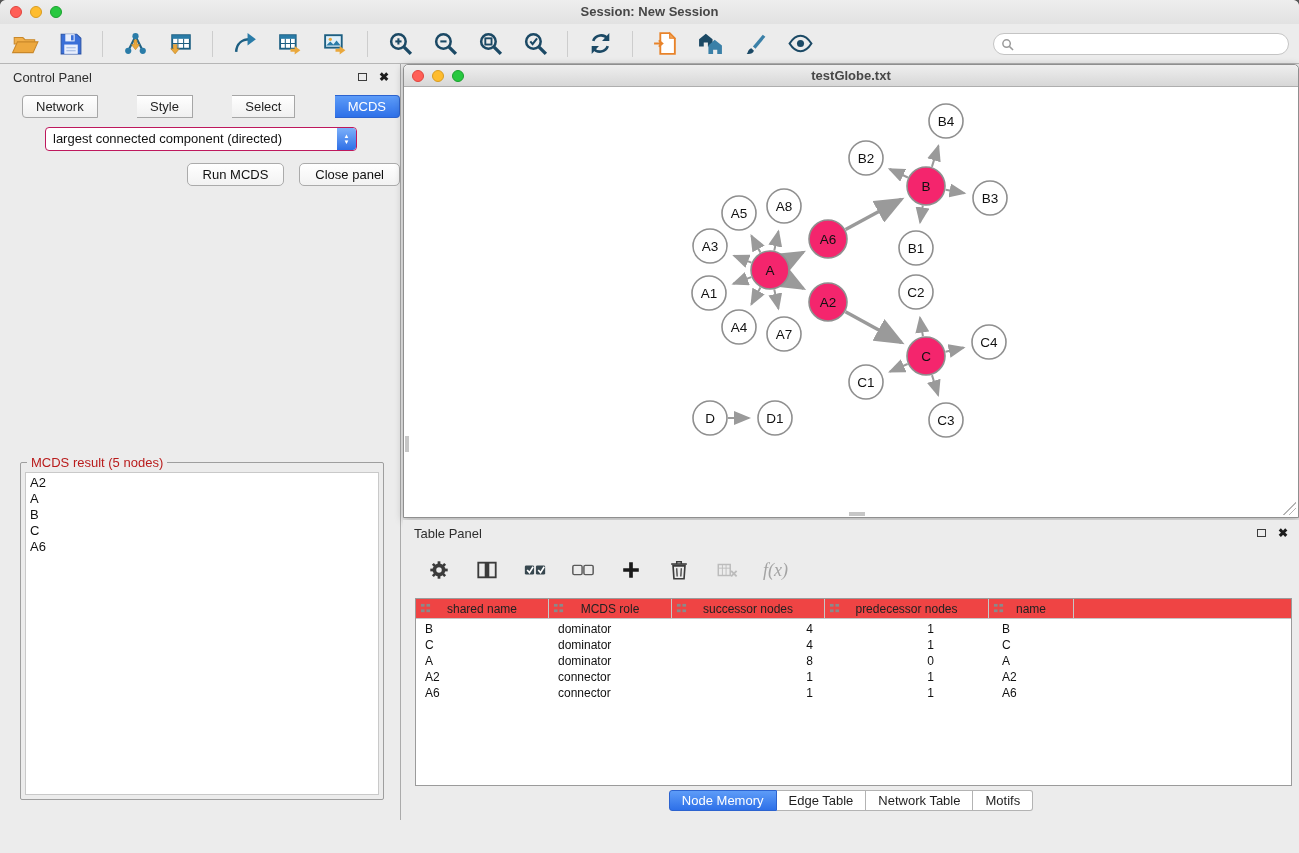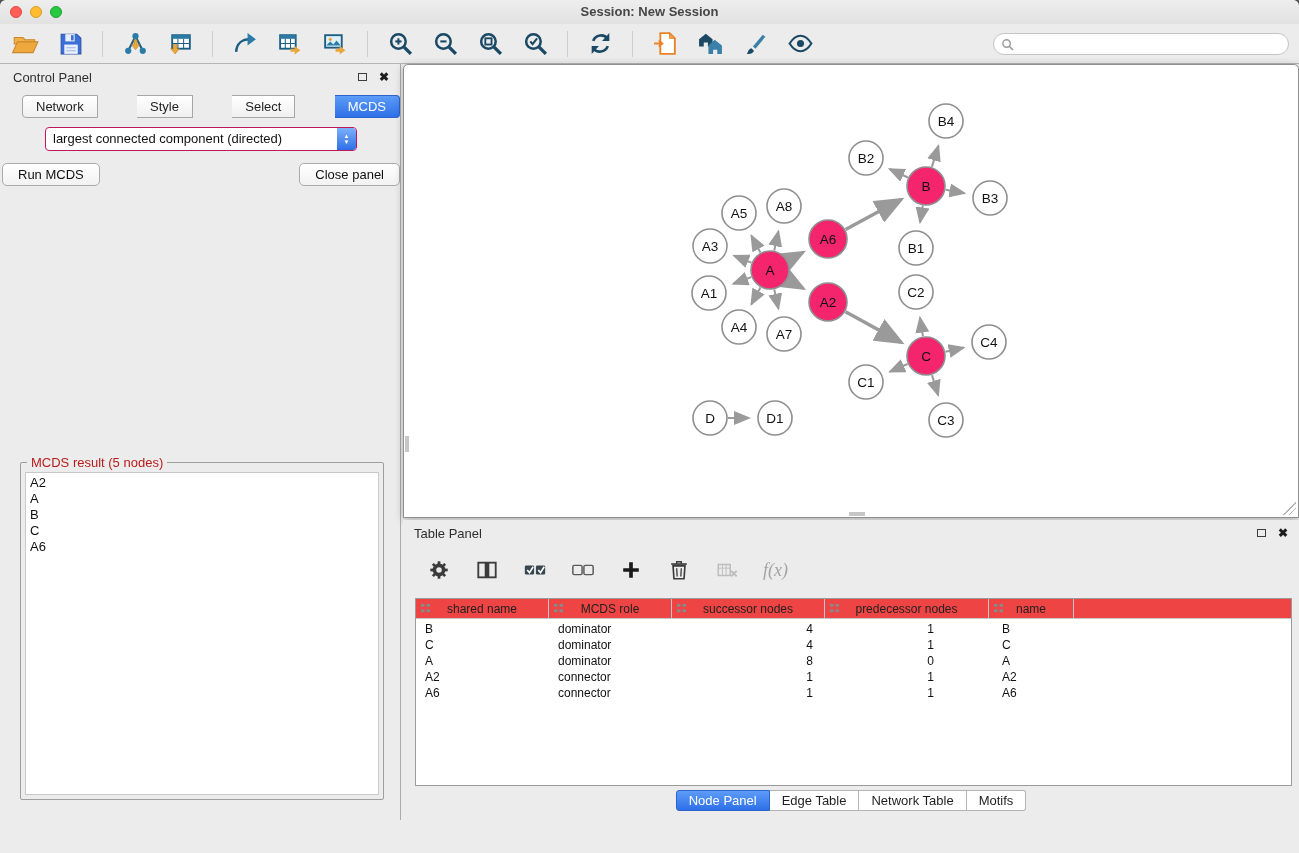--- a/index.html
+++ b/index.html
@@ -42,21 +42,21 @@
   .cp-tab:first-child { border-left:1px solid #a6a6a6; border-radius:4px 0 0 4px; }
   .cp-tab:last-child { border-radius:0 4px 4px 0; }
   .cp-tab.active { background:linear-gradient(#5d9cf8,#2e70e8); color:#fff; border-color:#2c63cf; }
   .cp-opt-label { text-align:center; margin-top:25px; font-size:13px; color:#111; }
   .cp-dropdown { margin:9px auto 0; width:312px; height:24px; background:#fff; border:1px solid #be185d;
     border-radius:4px; position:relative; font-size:13px; color:#111; line-height:22px; padding-left:7px;
     white-space:nowrap; overflow:hidden; }
   .dd-chevrons { position:absolute; right:0; top:0; bottom:0; width:19px; border-radius:0 3px 3px 0;
     background:linear-gradient(#7cb0fa,#2e6fe6); color:#fff; display:flex; flex-direction:column;
     align-items:center; justify-content:center; font-size:6px; line-height:6px; }
-  .cp-buttons { display:flex; justify-content:space-between; gap:15px; margin-top:12px; }
+  .cp-buttons { display:flex; justify-content:flex-end; gap:15px; margin-top:12px; }
   .mac-btn { background:linear-gradient(#ffffff,#f2f2f2); border:1px solid #ababab; border-radius:5px;
     padding:3px 15px; font-size:13px; color:#111; }
   .cp-groupbox { position:absolute; left:18px; right:16px; top:398px; bottom:20px;
     border:1px solid #9e9e9e; border-radius:2px; }
   .cp-groupbox-legend { position:absolute; top:-8px; left:6px; background:#ececec; padding:0 4px; font-size:13px; color:#b91c1c; }
   .cp-list { position:absolute; left:4px; right:4px; top:9px; bottom:4px; background:#fff;
     border:1px solid #c9c9c9; overflow:auto; padding:2px 4px; }
   .cp-list-item { font-size:13px; line-height:16px; color:#111; }
 
   
@@ -297,20 +297,28 @@
           <div class="cp-list-item">A2</div>
           <div class="cp-list-item">A</div>
           <div class="cp-list-item">B</div>
           <div class="cp-list-item">C</div>
           <div class="cp-list-item">A6</div>
         </div>
     </div>
   </div>
 
   <div class="net-window">
+    <div class="net-titlebar">
+      <div class="net-traffic">
+        <span class="tl red"></span>
+        <span class="tl yellow"></span>
+        <span class="tl green"></span>
+      </div>
+      <div class="net-title">testGlobe.txt</div>
+    </div>
     <div class="net-canvas">
       <svg width="894" height="430" viewBox="0 0 894 430">
           <defs>
             <marker id="arrow" markerWidth="9" markerHeight="7" refX="7.5" refY="3.5" orient="auto">
               <path d="M0,0 L8.5,3.5 L0,7 z" fill="#9a9a9a"></path>
             </marker>
           </defs>
           <line x1="355.4" y1="164.4" x2="346.4" y2="147.8" stroke="#9a9a9a" stroke-width="2" marker-end="url(#arrow)"></line>
           <line x1="369.3" y1="162.5" x2="373.4" y2="143.4" stroke="#9a9a9a" stroke-width="2" marker-end="url(#arrow)"></line>
           <line x1="346.4" y1="174.6" x2="329.1" y2="167.7" stroke="#9a9a9a" stroke-width="2" marker-end="url(#arrow)"></line>
@@ -578,21 +586,21 @@
           <div class="tp-row">
             <div class="tp-cell a-left1" style="width: 133px;">A6</div>
             <div class="tp-cell a-left2" style="width: 123px;">connector</div>
             <div class="tp-cell a-right1" style="width: 153px;">1</div>
             <div class="tp-cell a-right2" style="width: 164px;">1</div>
             <div class="tp-cell a-left3" style="width: 85px;">A6</div>
           </div>
         </div>
     </div>
     <div class="tp-tabs">
-        <div class="tp-tab active">Node Panel</div>
+        <div class="tp-tab active">Node Memory</div>
         <div class="tp-tab">Edge Table</div>
         <div class="tp-tab">Network Table</div>
         <div class="tp-tab">Motifs</div>
       </div>
   </div>
 
 
 </div>
 
 </body></html>

